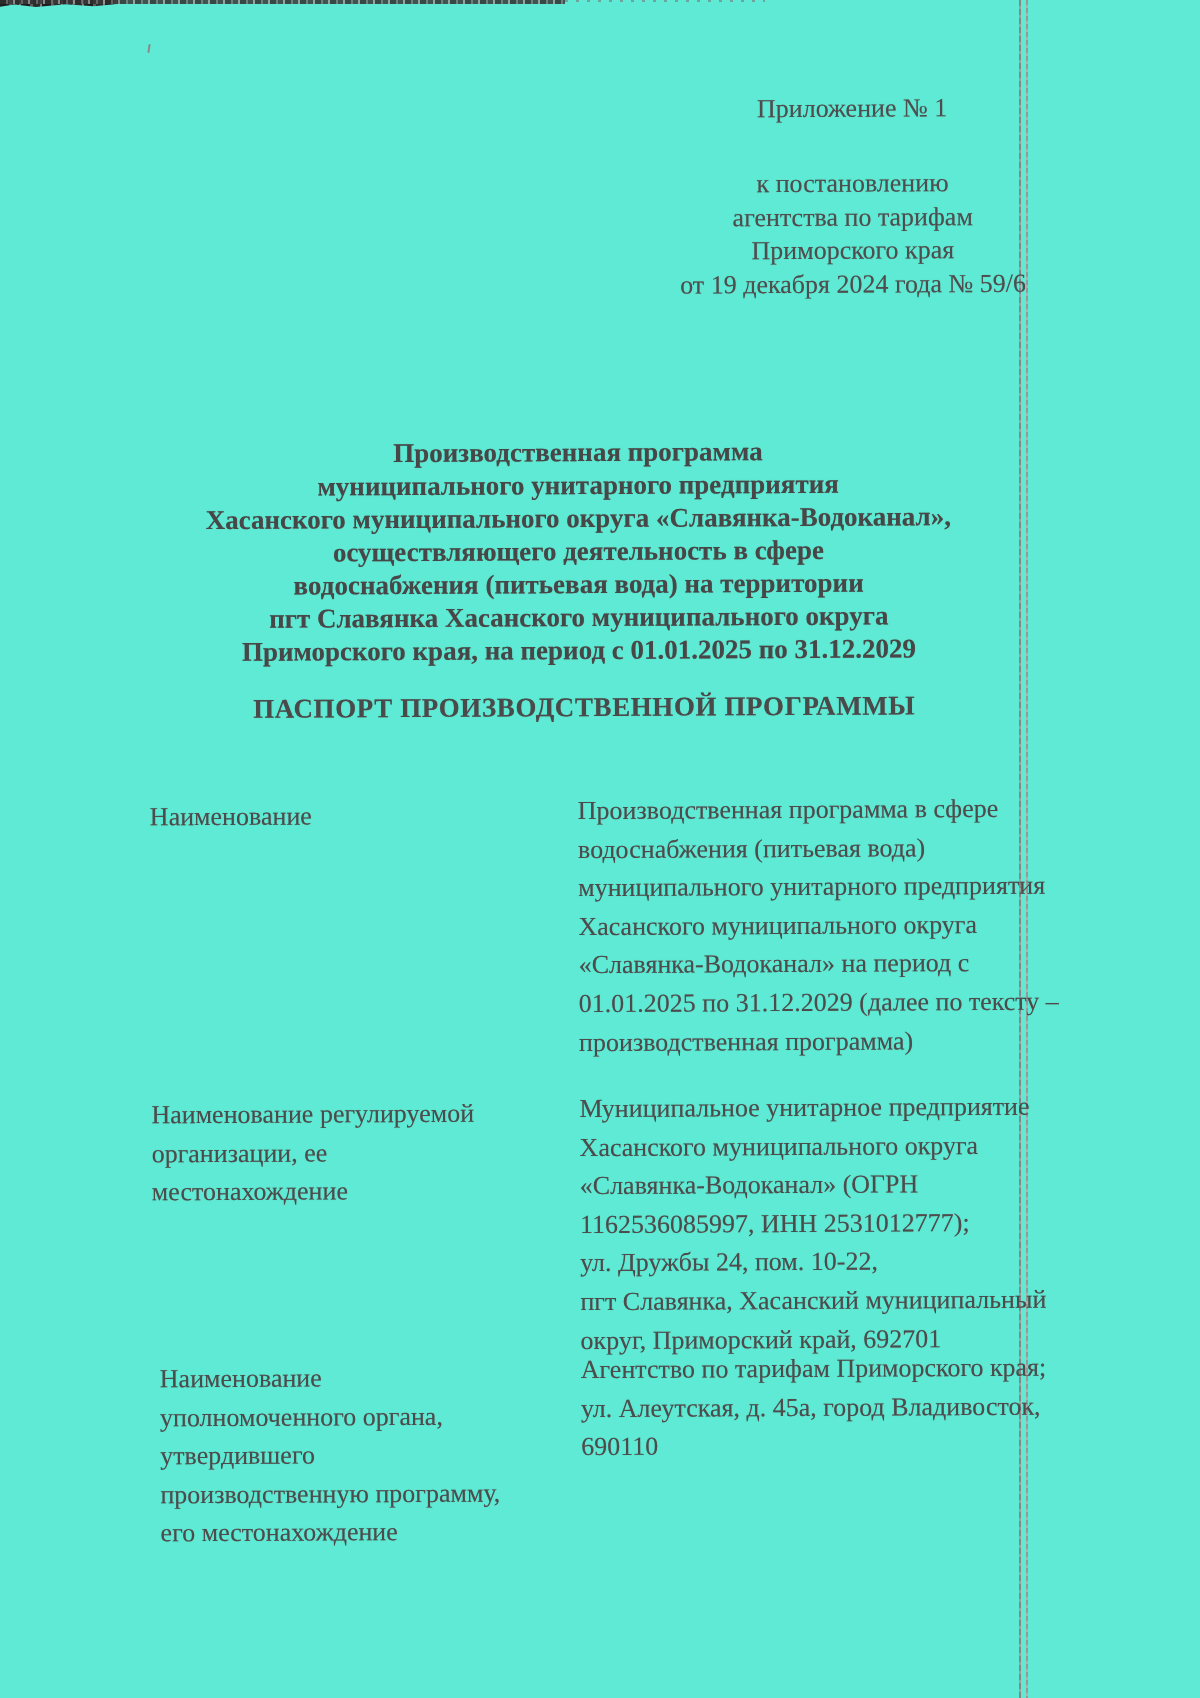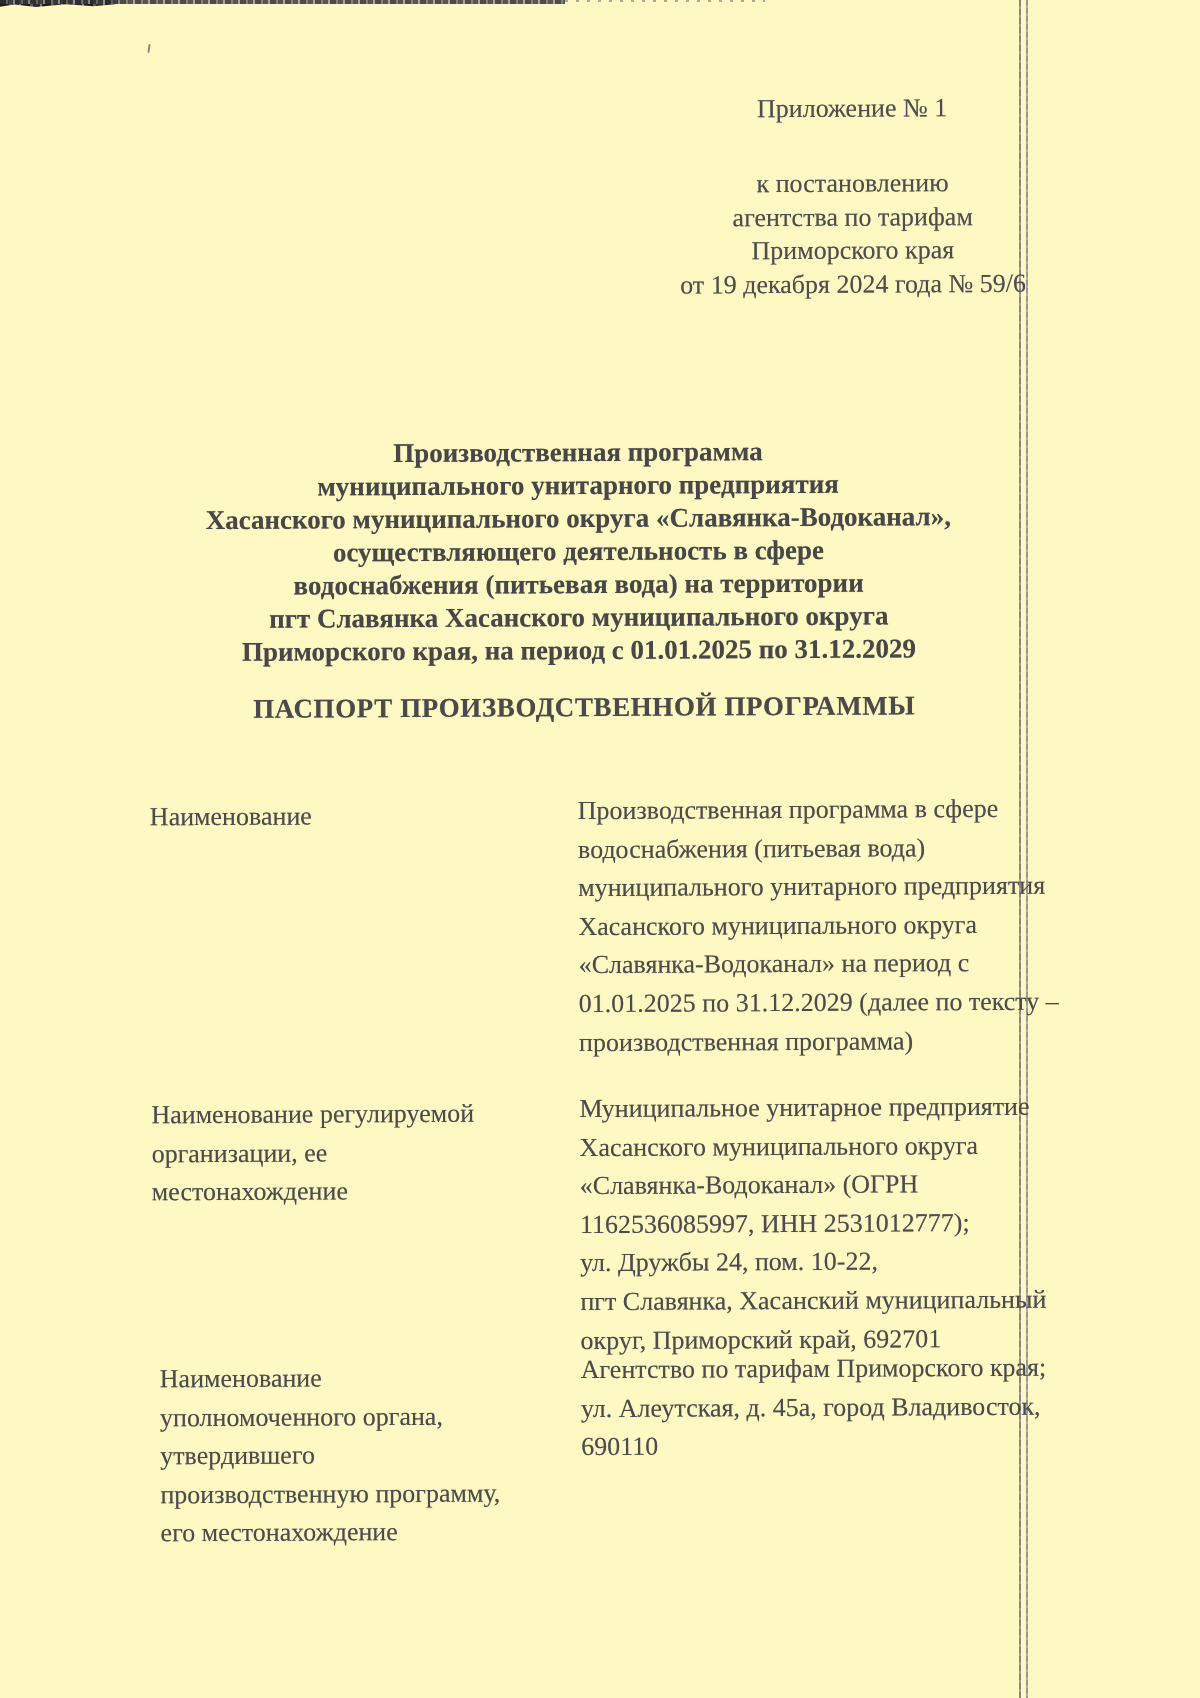--- a/index.html
+++ b/index.html
@@ -1,20 +1,20 @@
 <!DOCTYPE html>
 <html><head>
 <meta charset="utf-8">
 <style>
   html,body{margin:0;padding:0;background:#e9e9e9;}
   .page{
     position:relative;
     width:1200px;height:1698px;
     margin:0 auto;
-    background:#fef9c3;
+    background:#5eead4;
     overflow:hidden;
     font-family:"Liberation Serif","DejaVu Serif",serif;
     color:#4c4c4c;
   }
   .tilt{
     position:absolute;inset:0;
     transform:rotate(-0.3deg);
     transform-origin:50% 50%;
   }
   .txt{

